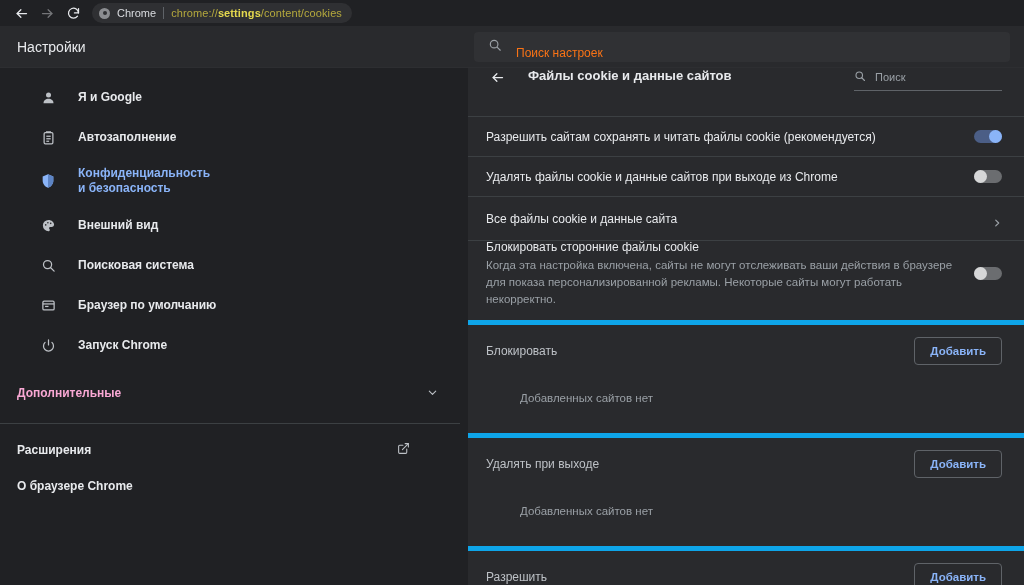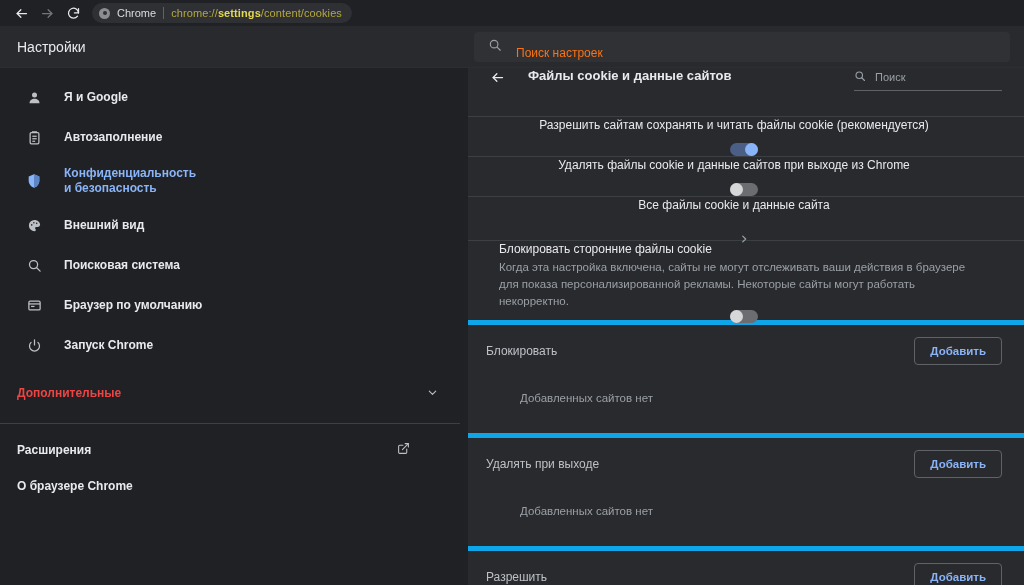--- a/index.html
+++ b/index.html
@@ -108,20 +108,21 @@
     font-weight: 400;
   }
   .sidebar-menu { padding-top: 9px; }
 
   .nav-item {
     height: 40px;
     display: flex;
     align-items: center;
     padding-left: 24px;
     cursor: pointer;
+    margin-left: 14px;
   }
   .nav-item .nav-icon {
     width: 20px; height: 20px;
     flex: 0 0 20px;
     display: flex; align-items: center; justify-content: center;
   }
   .nav-item .nav-label {
     margin-left: 20px;
     font-size: 12px;
     font-weight: 700;
@@ -136,21 +137,21 @@
     height: 44px;
     display: flex;
     align-items: center;
     padding: 0 22px 0 17px;
     cursor: pointer;
     margin-top: 6px;
   }
   .nav-advanced .nav-label {
     font-size: 12px;
     font-weight: 700;
-    color: #ef4444;
+    color: #f9a8d4;
     flex: 1;
   }
   .sidebar-divider {
     height: 1px;
     background: #3c4043;
     margin: 8px 0 8px 0;
   }
   .nav-simple {
     height: 36px;
     display: flex;
@@ -241,21 +242,20 @@
     font-size: 11px;
     color: #9aa0a6;
   }
 
   .row {
     display: flex;
     align-items: center;
     padding: 0 22px 0 18px;
     border-top: 1px solid #3c4043;
     min-height: 40px;
-    flex-direction: column;
   }
   .row-text { flex: 1; padding-right: 20px; }
   .row-title {
     font-size: 12px;
     color: #e8eaed;
     line-height: 16px;
   }
   .row-sub {
     font-size: 11.5px;
     color: #9aa0a6;

